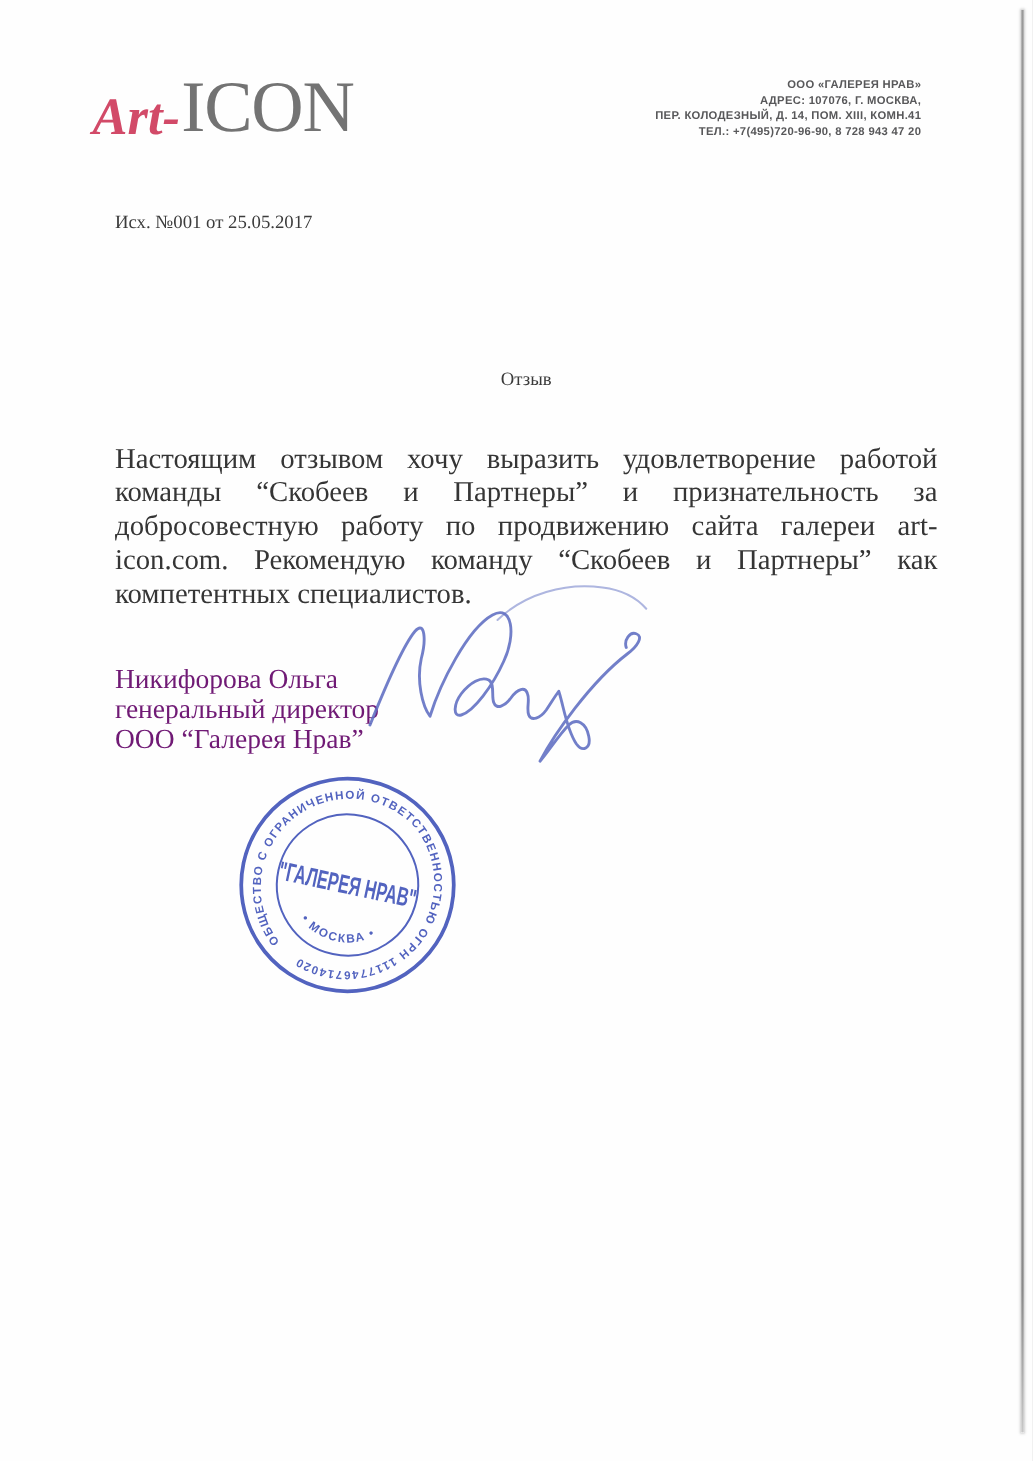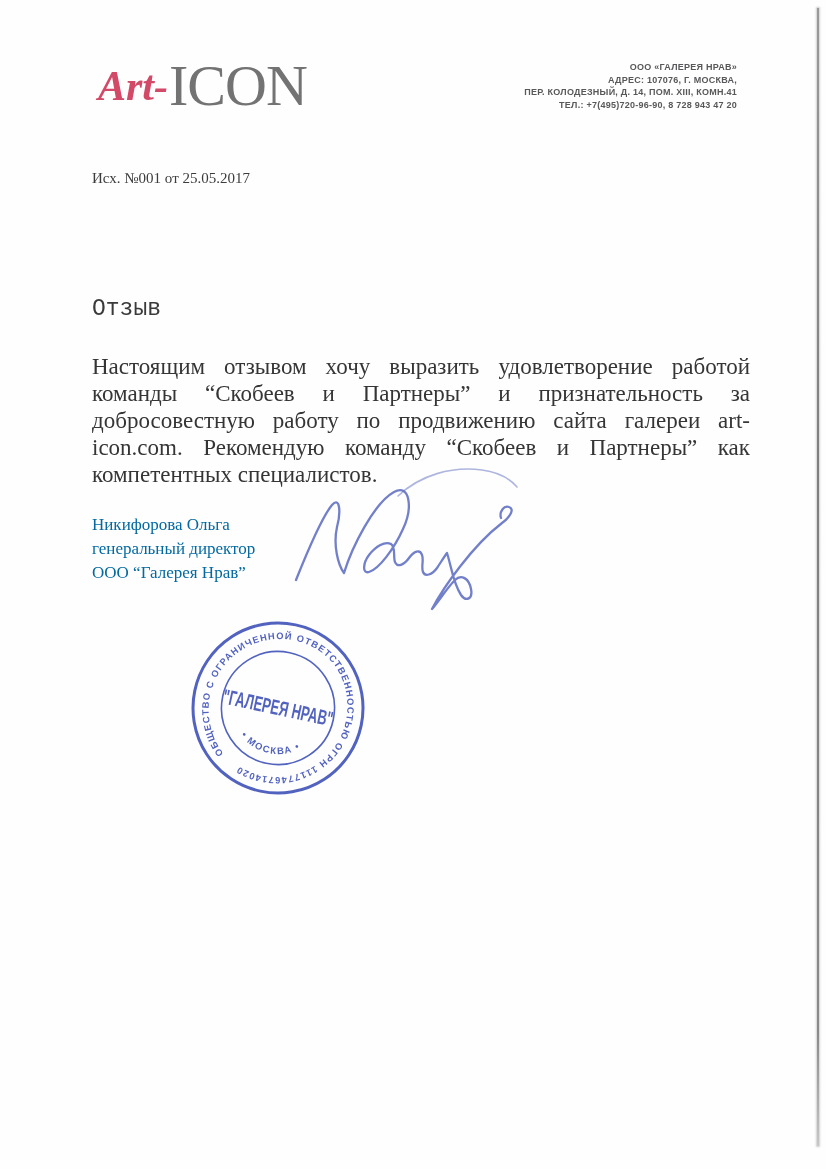--- a/index.html
+++ b/index.html
@@ -15,23 +15,22 @@
   .scan-edge{
     position:absolute;
     right:7px;top:8px;
     width:2px;height:1138px;
     background:linear-gradient(to bottom,#9a9a9a,#7f7f7f 40%,#8a8a8a 90%,#c7c7c7);
     box-shadow:0 0 2px 1px rgba(150,150,150,.45);
   }
   
   .logo{
     position:absolute;left:74px;top:57px;
-    display:flex;align-items:center;
+    display:flex;align-items:flex-end;
     white-space:nowrap;
-    margin-left:24px;
   }
   .logo-art{
     font-family:"Liberation Serif","DejaVu Serif",serif;
     font-style:italic;font-weight:bold;
     font-size:42px;line-height:1;
     letter-spacing:0px;
   }
   .logo-icon{
     font-family:"Liberation Serif","DejaVu Serif",serif;
     font-weight:normal;
@@ -50,34 +49,35 @@
     font-weight:bold;
   }
   
   .ref-line{
     position:absolute;left:92px;top:170px;
     font-size:15px;color:#3c3c3c;
   }
   
   .doc-title{
     position:absolute;left:92px;top:296px;width:658px;
-    font-size:23px;color:#3a3a3a;font-family:Liberation Mono, monospace;
+    text-align:center;
+    font-size:15px;color:#3a3a3a;
   }
   
   .body-text{
     position:absolute;left:92px;top:353px;width:658px;
     font-size:23px;line-height:27px;
     text-align:justify;
     color:#353535;
   }
   
   .sig-block{
-    position:absolute;left:92px;top:513px;
-    font-size:17px;line-height:24px;
-    color:#0369a1;
+    position:absolute;left:92px;top:531px;
+    font-size:22px;line-height:24px;
+    color:#701a75;
   }
   .sig-svg{position:absolute;left:280px;top:460px;}
   .stamp-svg{position:absolute;left:181px;top:611px;opacity:.92;}
   .stamp-text{font-family:"Liberation Sans","DejaVu Sans",sans-serif;font-weight:bold;}
 </style>
 </head>
 <body>
 
 <div class="page">
 

